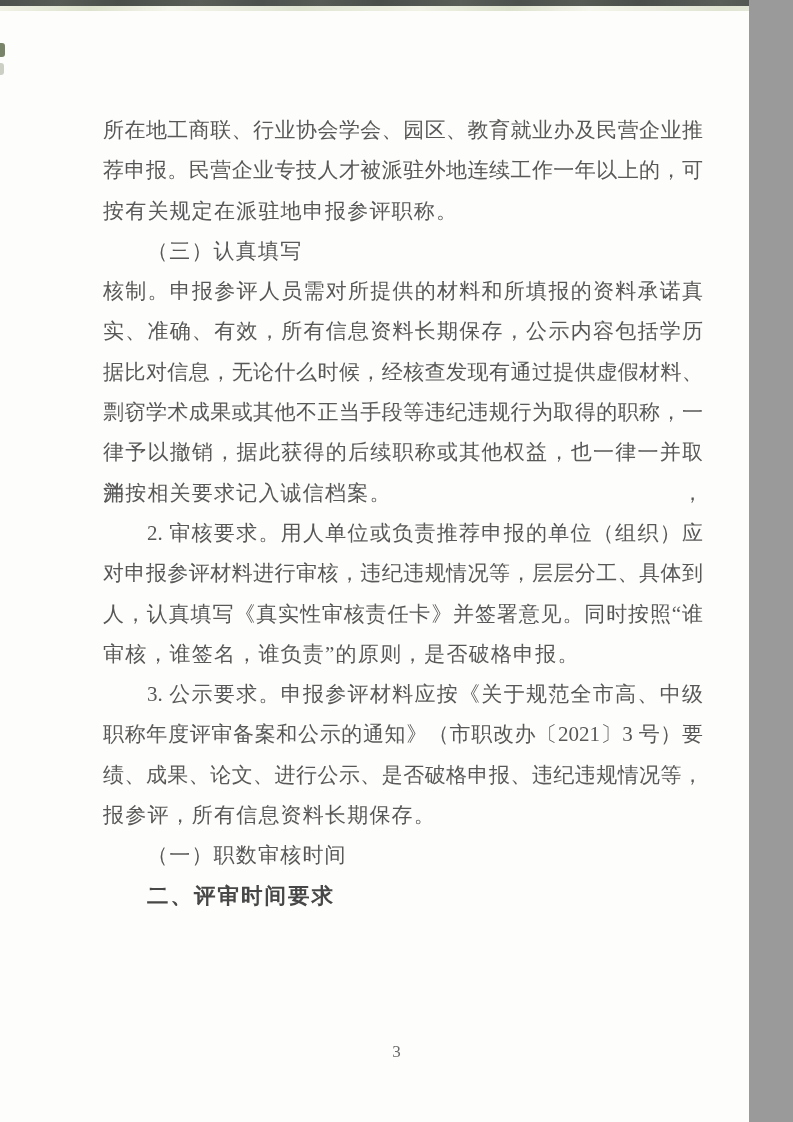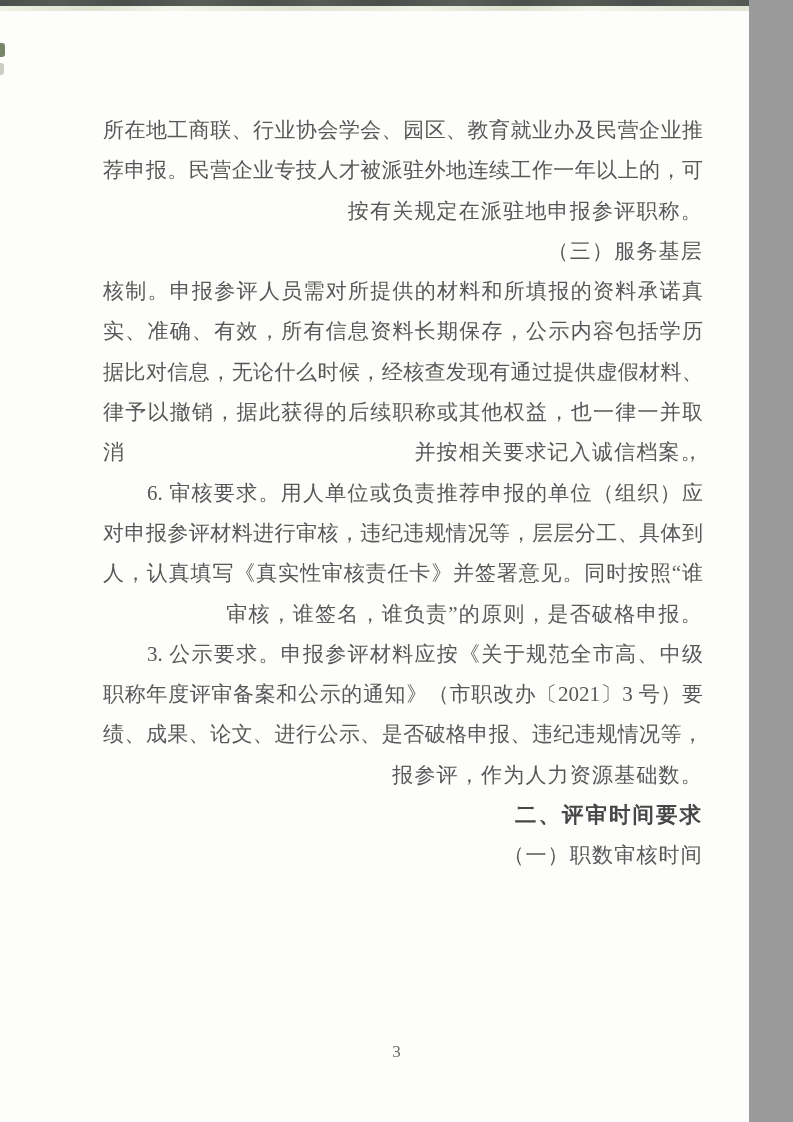--- a/index.html
+++ b/index.html
@@ -61,21 +61,21 @@
   }
   
   .line.j {
     white-space: normal;
     letter-spacing: 0;
     text-align: justify;
     text-align-last: justify;
     text-justify: inter-character;
   }
   
-  .line.e { text-align: right; }
+  .line.e { text-align: left; }
   
   .line.i { padding-left: 44px; }
   
   .line.h {
     font-family: "DejaVu Sans", "Liberation Sans", sans-serif;
     font-weight: 700;
     color: #474747;
     font-size: 21.5px;
     letter-spacing: 2px;
   }
@@ -97,33 +97,34 @@
 
   <div class="top-band"></div>
   <div class="top-band-under"></div>
   <div class="left-smudge-1"></div>
   <div class="left-smudge-2"></div>
 
   <div class="text-block">
     <div class="line j">所在地工商联、行业协会学会、园区、教育就业办及民营企业推</div>
     <div class="line j">荐申报。民营企业专技人才被派驻外地连续工作一年以上的，可</div>
     <div class="line e">按有关规定在派驻地申报参评职称。</div>
-    <div class="line e i">（三）服务基层</div>
+    <div class="line e i">（三）认真填写</div>
     <div class="line j">核制。申报参评人员需对所提供的材料和所填报的资料承诺真</div>
     <div class="line j">实、准确、有效，所有信息资料长期保存，公示内容包括学历</div>
     <div class="line j">据比对信息，无论什么时候，经核查发现有通过提供虚假材料、</div>
+    <div class="line j">剽窃学术成果或其他不正当手段等违纪违规行为取得的职称，一</div>
     <div class="line j">律予以撤销，据此获得的后续职称或其他权益，也一律一并取消，</div>
     <div class="line e">并按相关要求记入诚信档案。</div>
-    <div class="line j i">6. 审核要求。用人单位或负责推荐申报的单位（组织）应</div>
+    <div class="line j i">2. 审核要求。用人单位或负责推荐申报的单位（组织）应</div>
     <div class="line j">对申报参评材料进行审核，违纪违规情况等，层层分工、具体到</div>
     <div class="line j">人，认真填写《真实性审核责任卡》并签署意见。同时按照“谁</div>
     <div class="line e">审核，谁签名，谁负责”的原则，是否破格申报。</div>
     <div class="line j i">3. 公示要求。申报参评材料应按《关于规范全市高、中级</div>
     <div class="line j">职称年度评审备案和公示的通知》（市职改办〔2021〕3 号）要</div>
     <div class="line j">绩、成果、论文、进行公示、是否破格申报、违纪违规情况等，</div>
-    <div class="line e">报参评，作为人力资源基础数。</div>
+    <div class="line e">报参评，所有信息资料长期保存。</div>
+    <div class="line e i">（一）职数审核时间</div>
     <div class="line e i h">二、评审时间要求</div>
-    <div class="line e i">（一）职数审核时间</div>
   </div>
 
   <div class="page-number">3</div>
 
 </div>
 
 </body></html>

